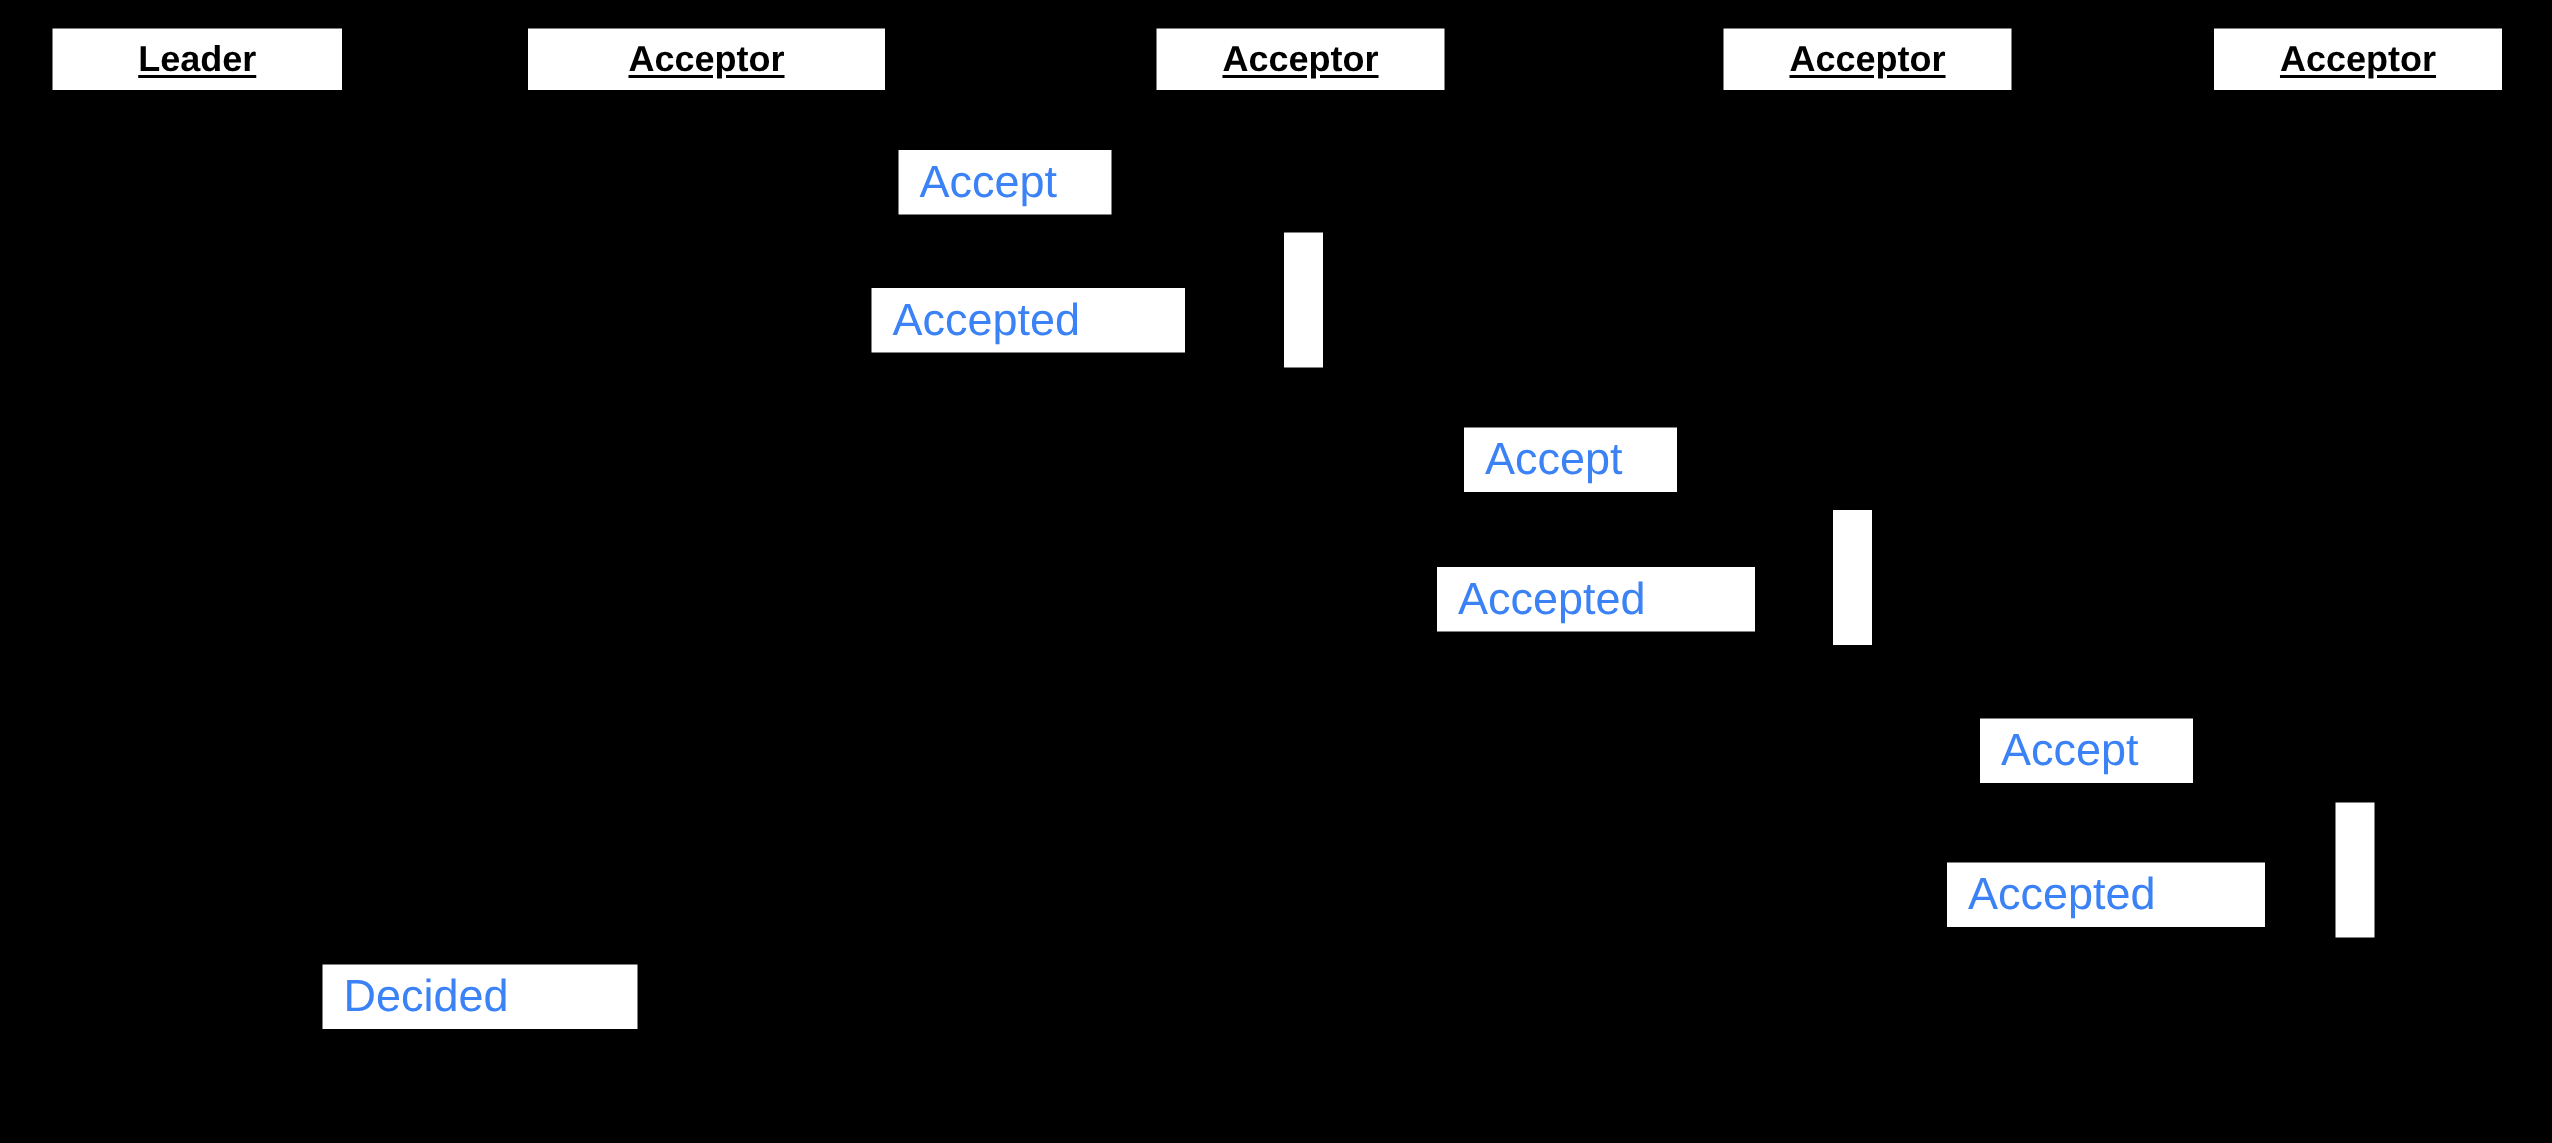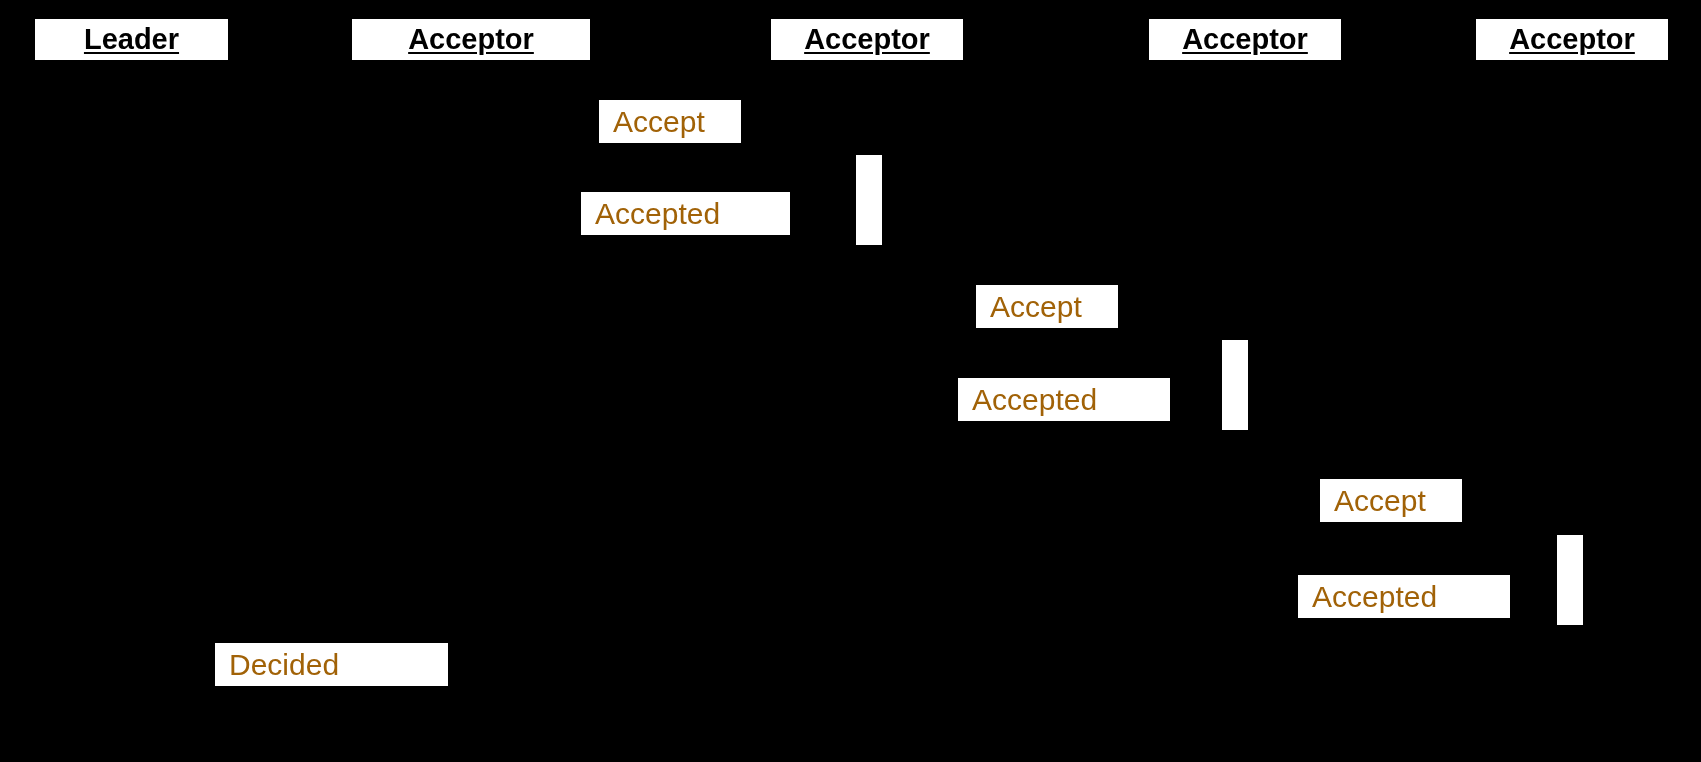--- a/index.html
+++ b/index.html
@@ -21,21 +21,21 @@
     position: absolute;
     background: #ffffff;
     color: #000000;
     display: flex;
     align-items: center;
     justify-content: center;
     box-sizing: border-box;
   }
   .lifeline-head .head-label {
     font-weight: bold;
-    font-size: 29px;
+    font-size: 24px;
     line-height: 1;
     text-decoration: underline;
     text-underline-offset: 3px;
     white-space: nowrap;
     color: #000000;
   }
   
   .lifeline-line {
     position: absolute;
     width: 2px;
@@ -76,21 +76,21 @@
     color: #000000;
     display: flex;
     align-items: center;
     box-sizing: border-box;
     padding-left: 14px;
   }
   .message-label .msg-text {
     font-size: 30px;
     line-height: 1;
     white-space: nowrap;
-    color: #a16207;
+    color: #3b82f6;
   }
 </style>
 </head>
 <body>
 
 <div id="canvas">
 
   <div id="lifelines-layer">
       <div class="lifeline-line" style="left: 131px; top: 60px; height: 702px;"></div>
       <div class="lifeline-line" style="left: 471px; top: 60px; height: 702px;"></div>
@@ -145,18 +145,18 @@
       </div>
       <div class="message-label" style="left: 958px; top: 378px; width: 212px; height: 43px;">
         <span class="msg-text">Accepted</span>
       </div>
       <div class="message-label" style="left: 1320px; top: 479px; width: 142px; height: 43px;">
         <span class="msg-text">Accept</span>
       </div>
       <div class="message-label" style="left: 1298px; top: 575px; width: 212px; height: 43px;">
         <span class="msg-text">Accepted</span>
       </div>
-      <div class="message-label" style="left: 215px; top: 643px; width: 233px; height: 43px;">
+      <div class="message-label" style="left: 215px; top: 643px; width: 210px; height: 43px;">
         <span class="msg-text">Decided</span>
       </div>
     </div>
 
 </div>
 
 </body></html>

